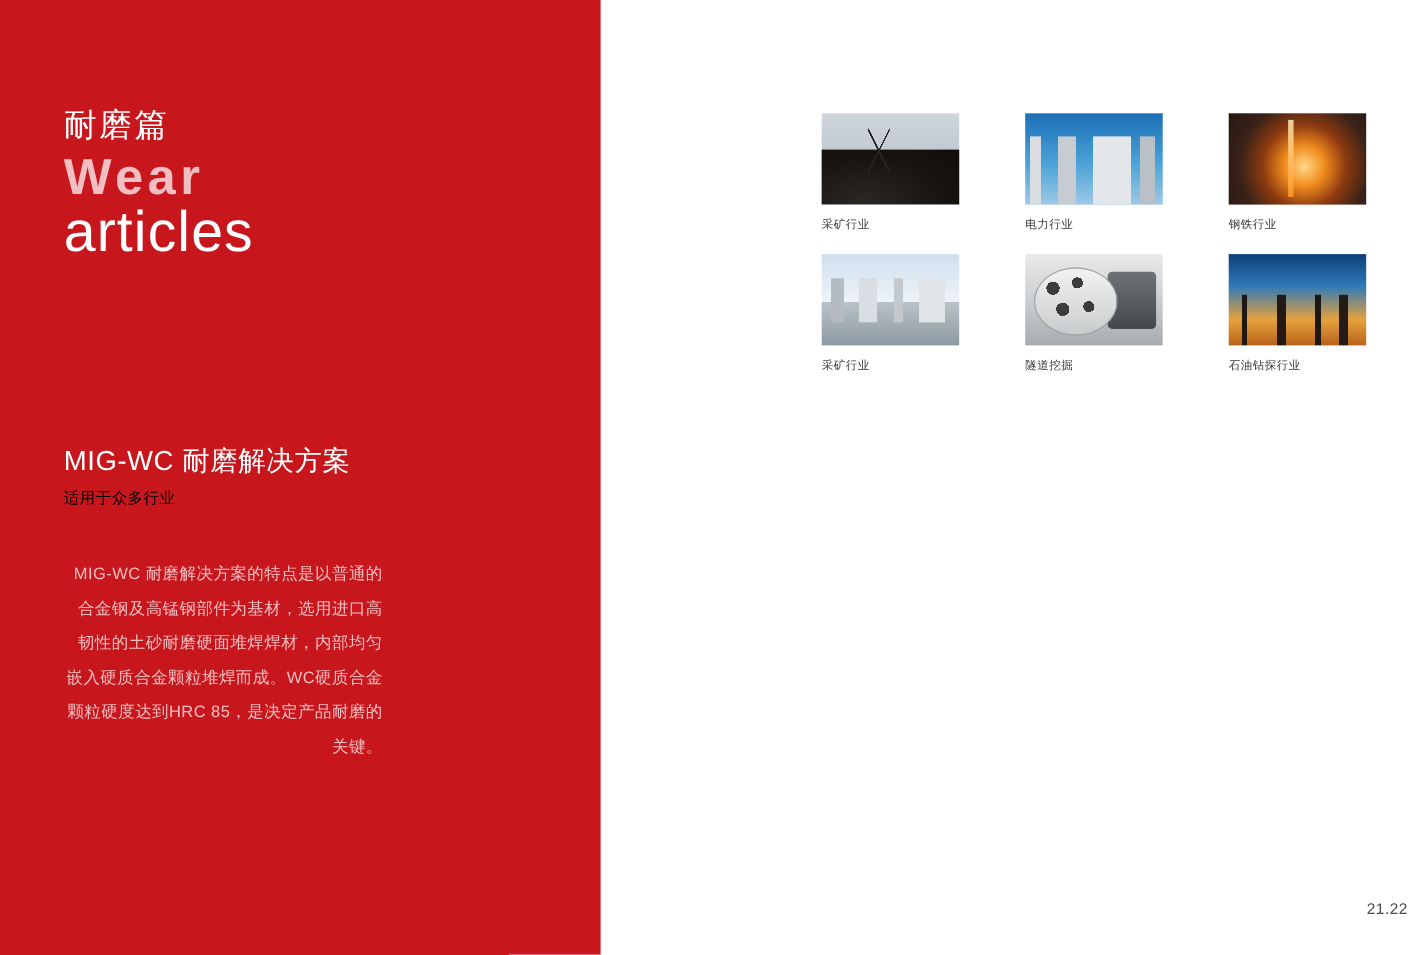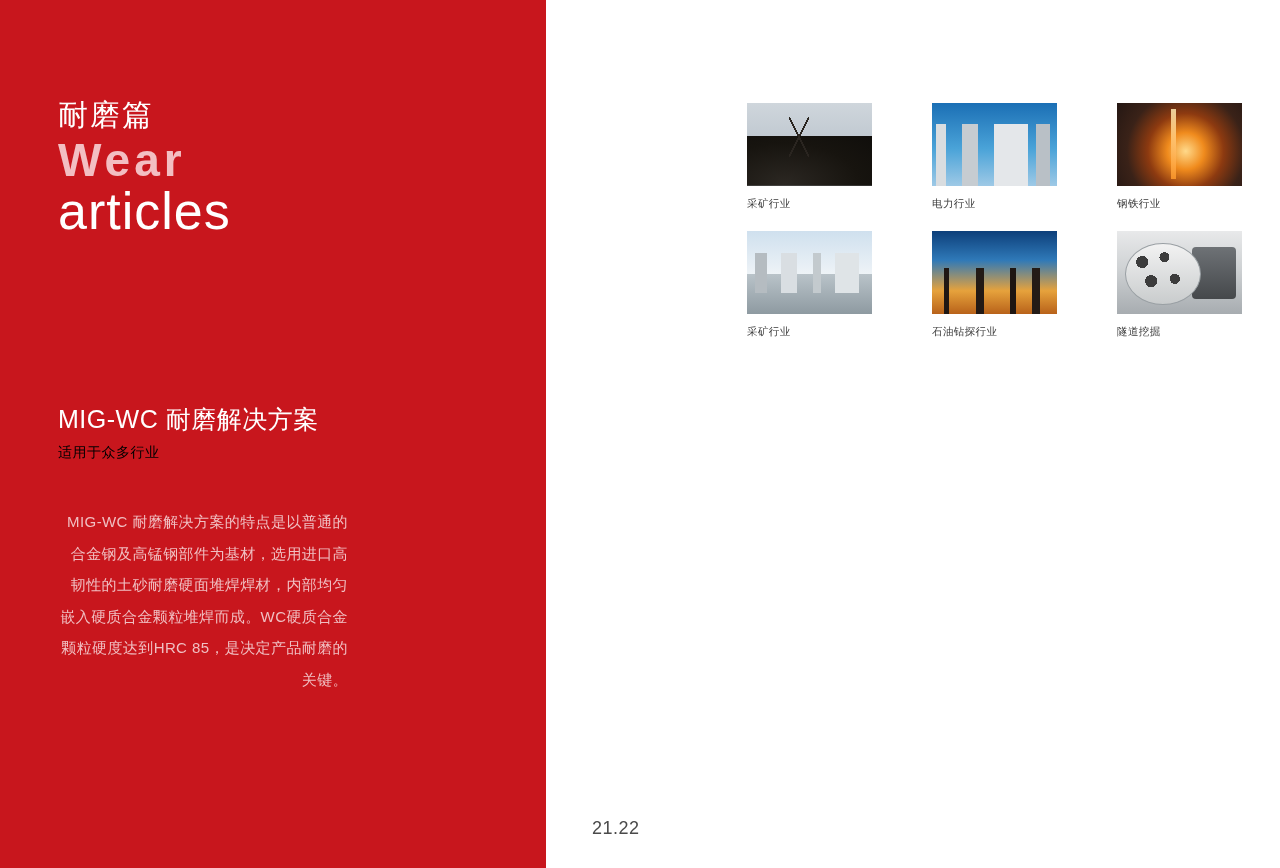--- a/index.html
+++ b/index.html
@@ -218,22 +218,22 @@
     right: 6px; top: 16px;
     width: 44px; height: 52px;
     background: linear-gradient(#6e7276, #45484b);
     border-radius: 4px;
   }
   .pagenum {
     position: absolute;
     left: 0;
     right: 0;
     top: 818px;
-    text-align: left;
-    font-size: 18px;
+    text-align: right;
+    font-size: 14px;
     color: #4a4a4a;
     letter-spacing: .5px;
   }
   .pagenum span { margin-left: 28px; }
 </style>
 </head>
 <body>
 
 <div class="page">
 
@@ -273,27 +273,27 @@
         <div class="thumb img-steel"></div>
         <div class="thumb-cap">钢铁行业</div>
       </div>
 
       <div class="cell">
         <div class="thumb img-power"></div>
         <div class="thumb-cap">采矿行业</div>
       </div>
 
       <div class="cell">
+        <div class="thumb img-tunnel"></div>
+        <div class="thumb-cap">隧道挖掘</div>
+      </div>
+
+      <div class="cell">
         <div class="thumb img-oil"></div>
         <div class="thumb-cap">石油钻探行业</div>
-      </div>
-
-      <div class="cell">
-        <div class="thumb img-tunnel"></div>
-        <div class="thumb-cap">隧道挖掘</div>
       </div>
 
     </div>
 
     <div class="pagenum">
       <span>21.22</span>
     </div>
 
   </div>
 </div>

